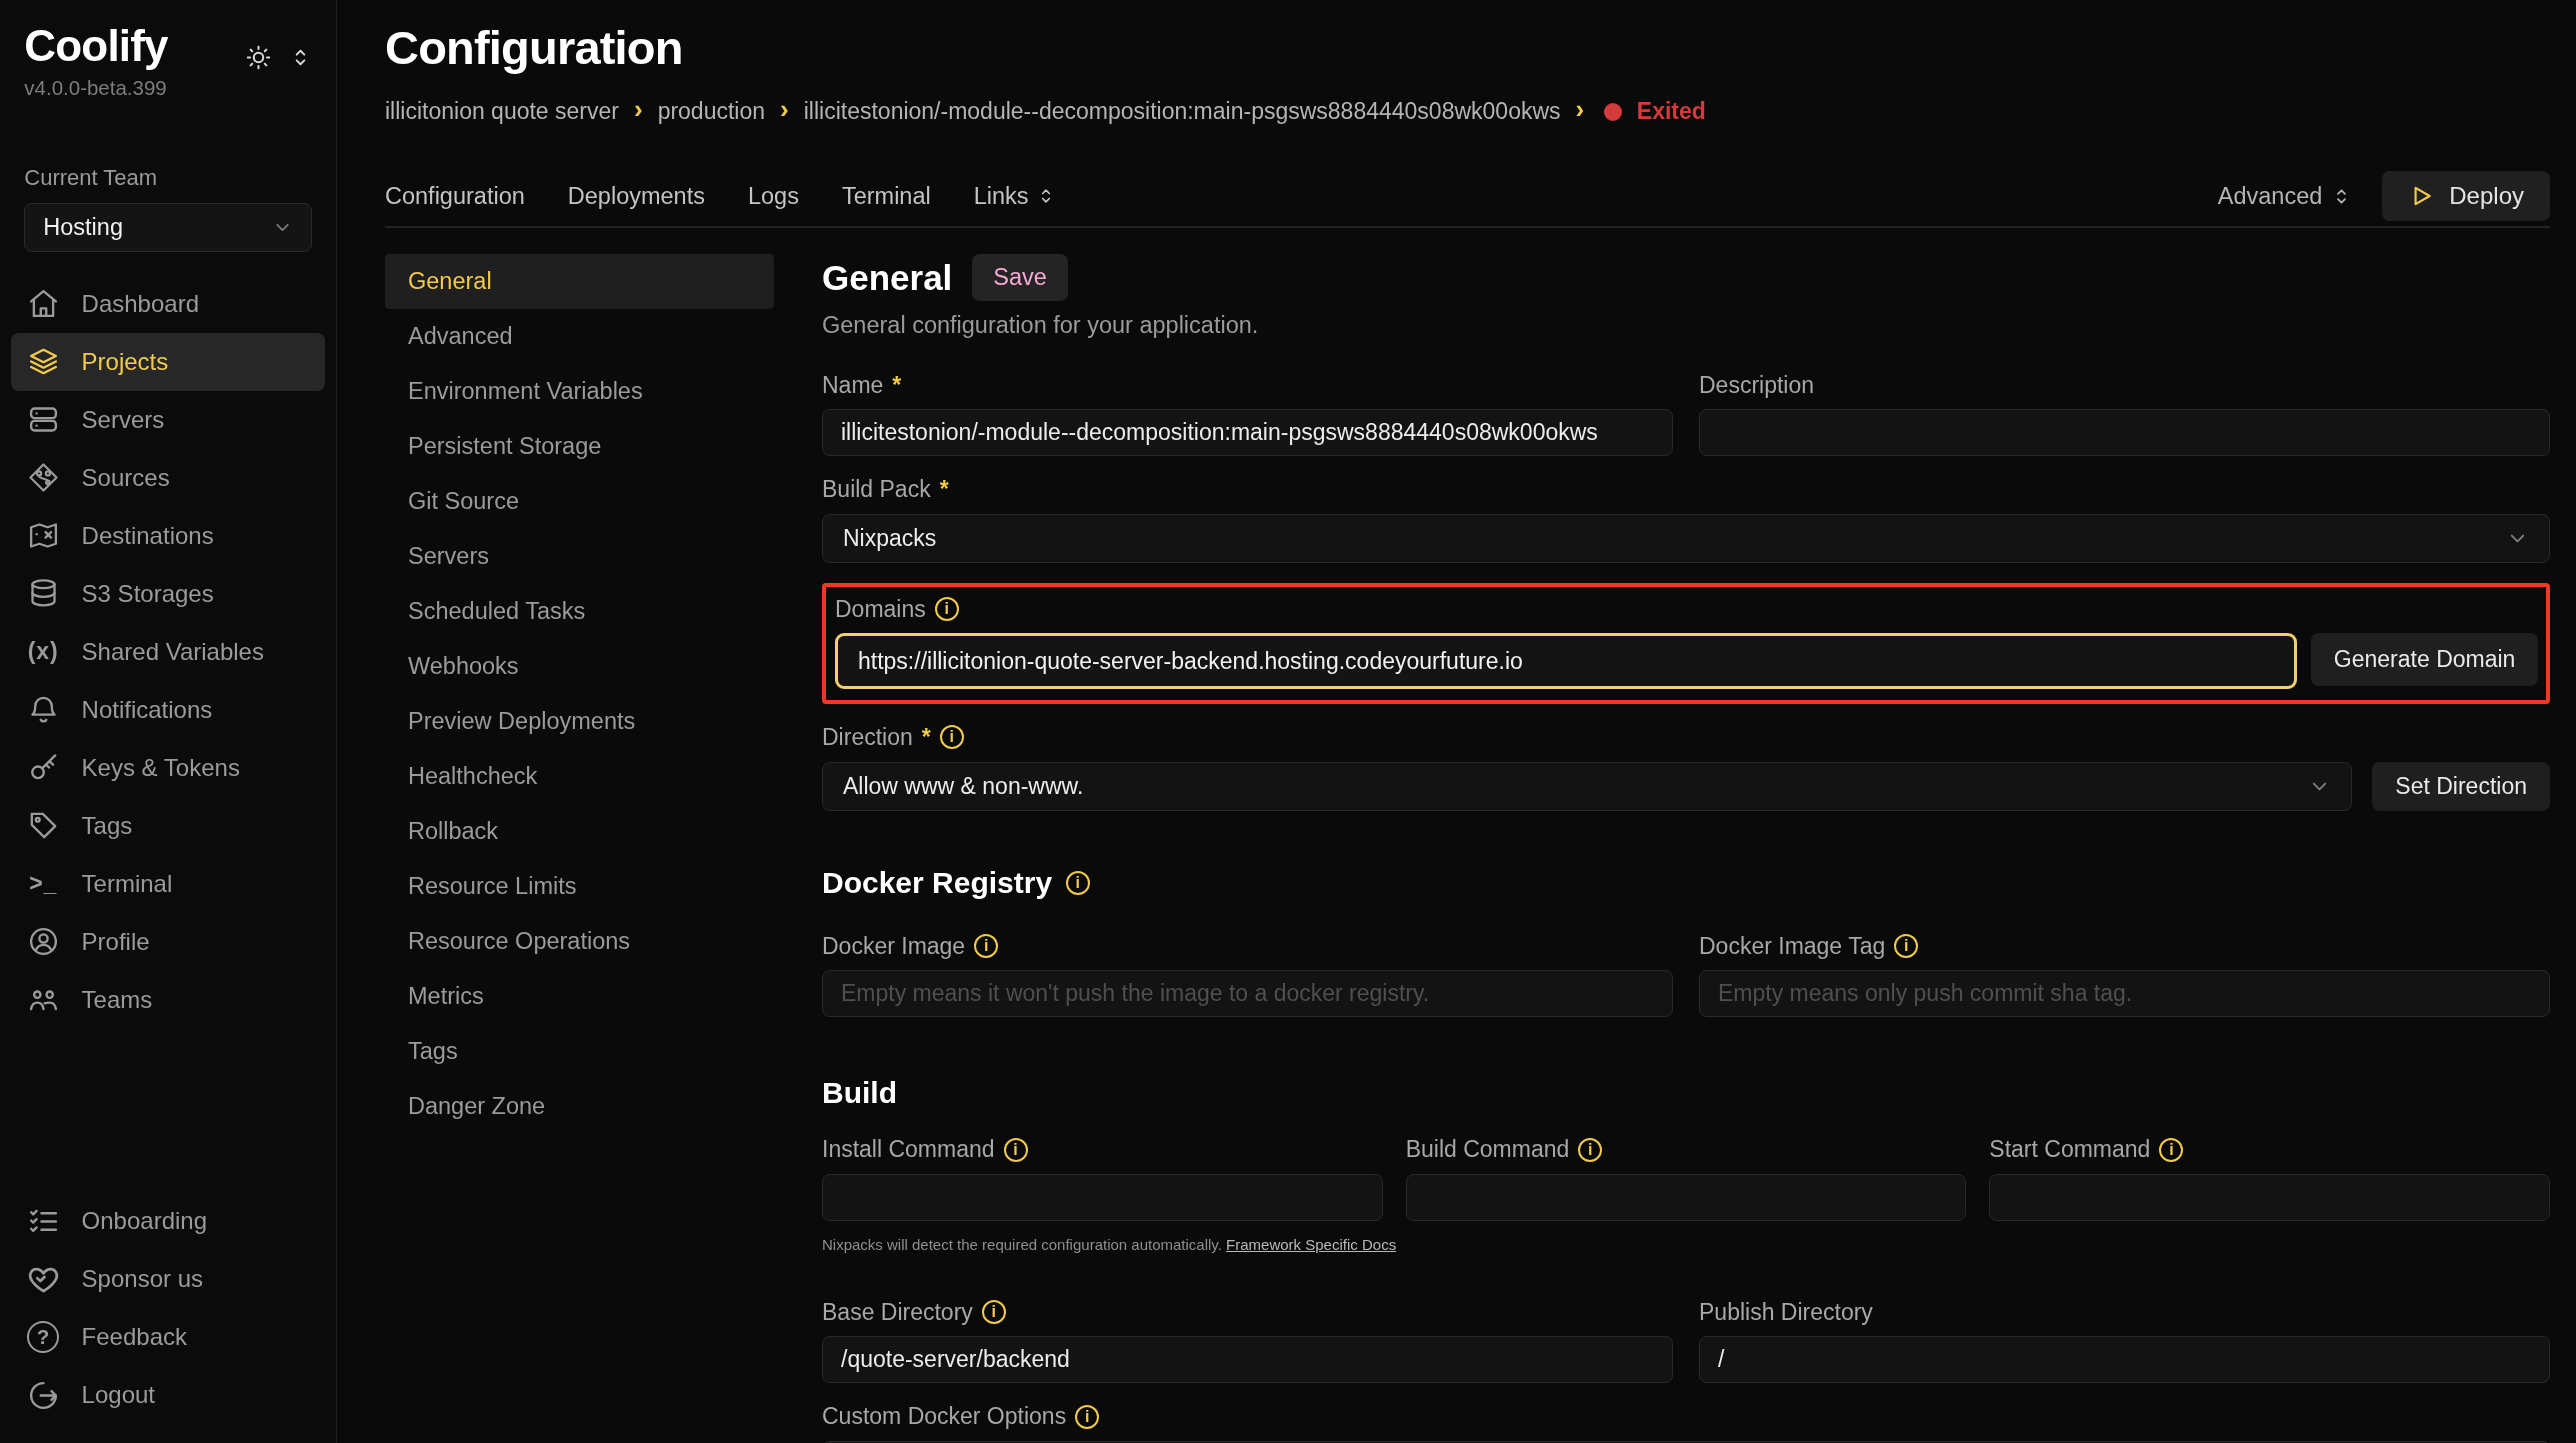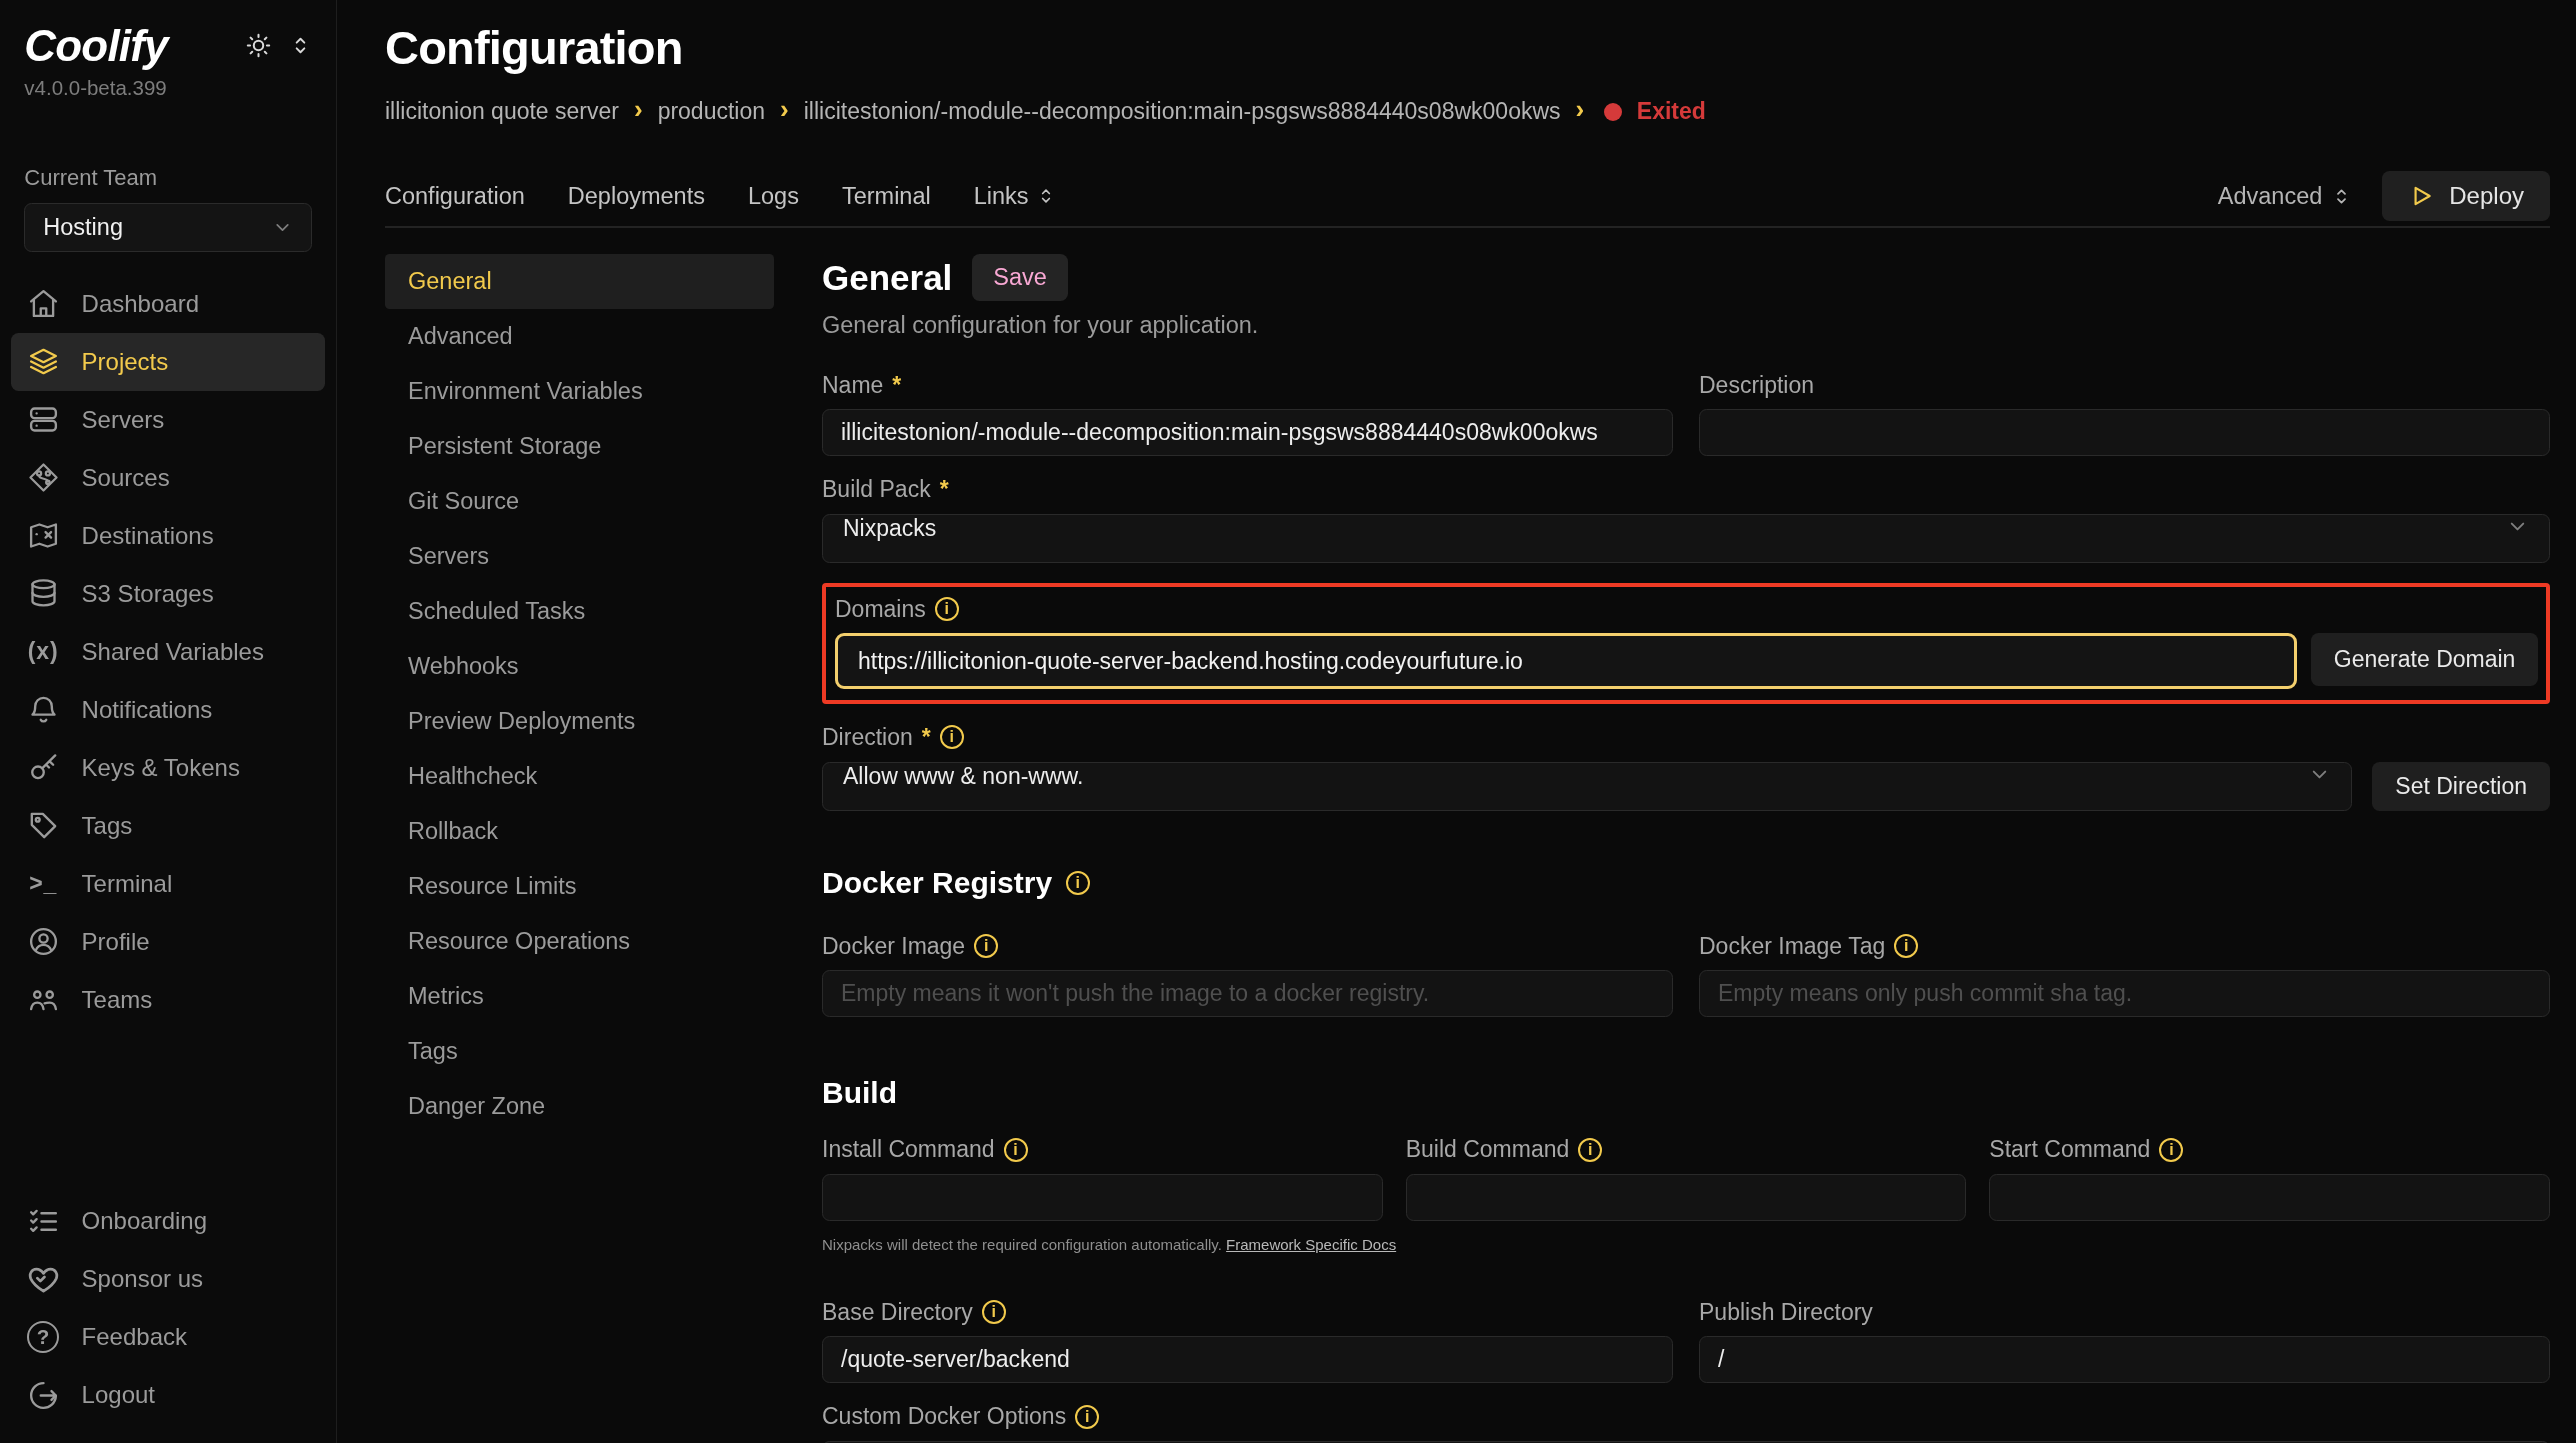--- a/index.html
+++ b/index.html
@@ -4,21 +4,21 @@
 <style>
   * { margin:0; padding:0; box-sizing:border-box; }
   html,body { width:2576px; height:1444px; background:#0a0a0a; overflow:hidden;
               font-family:"Liberation Sans", sans-serif; color:#d4d4d4; }
   svg { display:block; }
 
   
   .sidebar { position:absolute; left:0; top:0; width:337px; height:1444px;
              background:#0b0b0b; border-right:1.5px solid #1e1e1e;
              display:flex; flex-direction:column; padding:21px 10.6px 20px 10.6px; }
-  .brand-row { display:flex; align-items:flex-start; justify-content:space-between; padding:0 13.7px;font-style:italic; }
+  .brand-row { display:flex; align-items:flex-end; justify-content:space-between; padding:0 13.7px; }
   .brand { font-size:44px; font-weight:700; color:#ffffff; letter-spacing:-0.8px; }
   .brand-icons { display:flex; align-items:center; gap:16.7px; margin-top:10.6px; }
   .icon-btn { color:#d9d9d9; cursor:pointer; }
   .version { font-size:20.5px; color:#7d7d7d; padding:4.6px 13.7px 0 13.7px; }
   .team-label { font-size:22px; color:#9a9a9a; margin:65px 13.7px 0 13.7px; }
   .team-select { margin:12px 13.7px 0 13.7px; height:49px; background:#141414;
                  border:1.5px solid #2b2b2b; border-radius:7.6px; display:flex;
                  align-items:center; justify-content:space-between; padding:0 18px;
                  font-size:23.5px; color:#f0f0f0; cursor:pointer; }
   .nav { margin-top:23px; display:flex; flex-direction:column; }
@@ -70,21 +70,21 @@
   .f-label { font-size:23px; color:#a8a8a8; display:flex; align-items:center; gap:9px; margin-bottom:10.6px; }
   .req { color:#f2ca4c; font-weight:700; }
   .info-i { width:24px; height:24px; border:2.3px solid #f2ca4c; border-radius:50%;
             color:#f2ca4c; font-size:16px; font-weight:700; display:flex;
             align-items:center; justify-content:center; font-style:normal; }
   input.field, .fakefield { width:100%; height:47px; background:#131313; border:1.5px solid #2a2a2a;
             border-radius:7.6px; padding:0 18px; font-size:23px; color:#ededed;
             font-family:"Liberation Sans", sans-serif; outline:none; }
   input.field::placeholder { color:#4f4f4f; }
   .selectbox { width:100%; height:49px; background:#131313; border:1.5px solid #2a2a2a;
-               border-radius:7.6px; display:flex; justify-content:space-between;
+               border-radius:7.6px; display:flex; align-items:center; justify-content:space-between;
                padding:0 20px; font-size:23px; color:#ededed; cursor:pointer; }
   .chev { color:#7e7e7e; }
 
   .mt26 { margin-top:20px; } .mt44 { margin-top:33px; } .mt60 { margin-top:46px; }
   .mt72 { margin-top:55px; } .mt78 { margin-top:59px; }
 
   .domains-box { margin-top:20px; border:4.6px solid #ee3a24; border-radius:4px; padding:9px 7.6px 10.6px 9px; }
   .domains-row { display:flex; gap:13.7px; margin-top:9px; }
   .domain-input { flex:1; height:56px; background:#141414; border:3px solid #f3cf6d;
                   border-radius:9px; padding:0 20px; font-size:23px; color:#f2f2f2;

